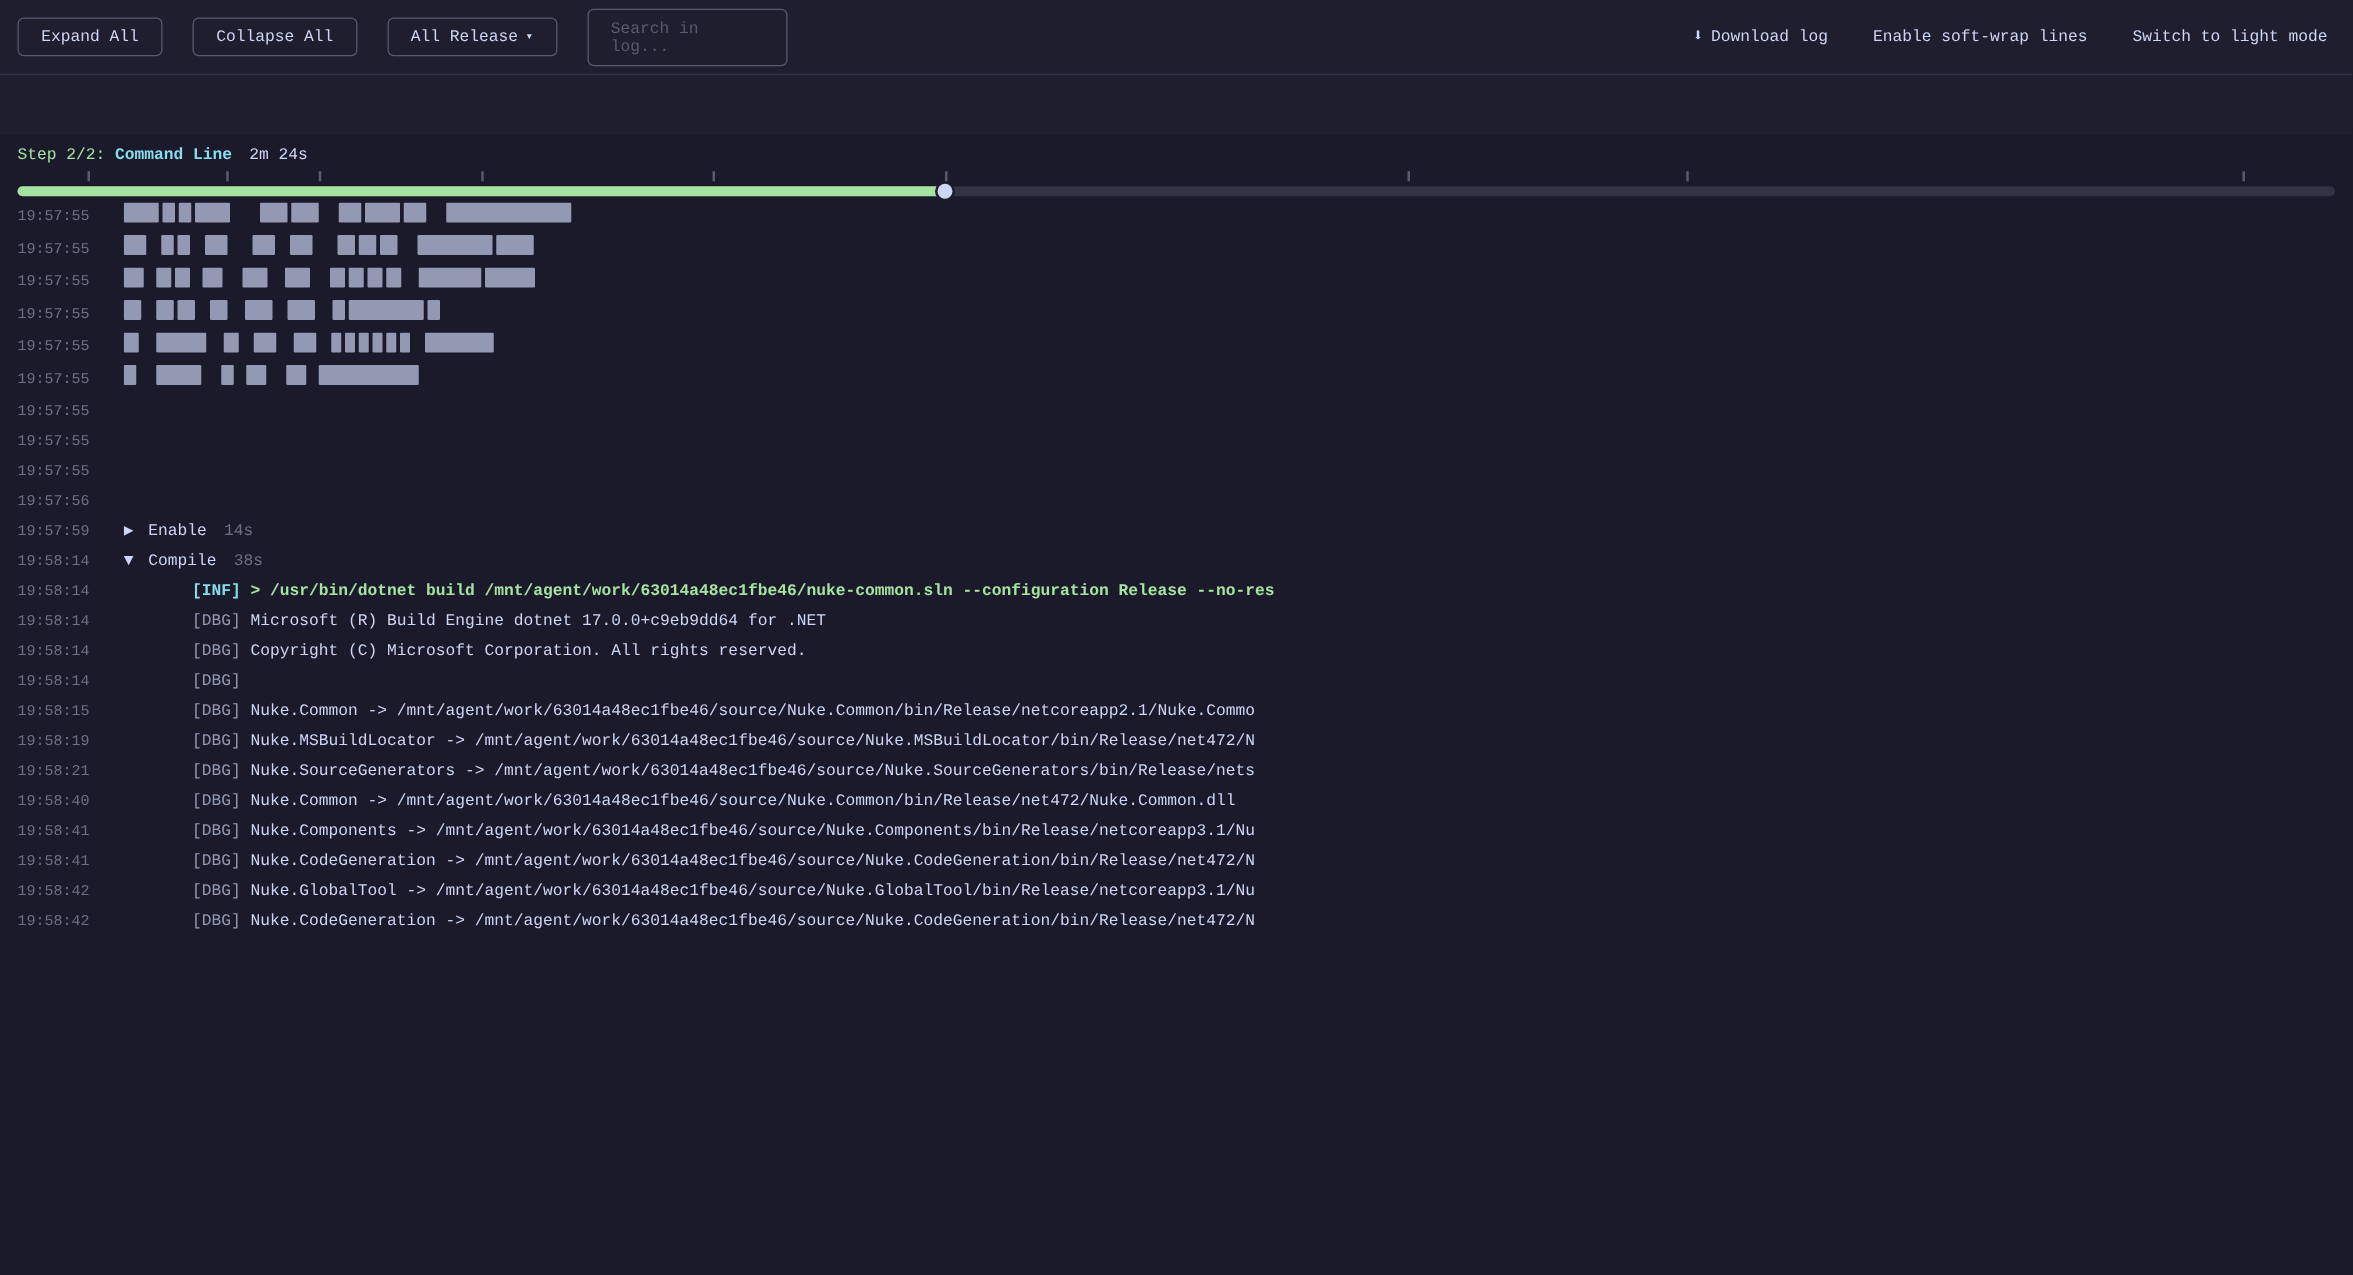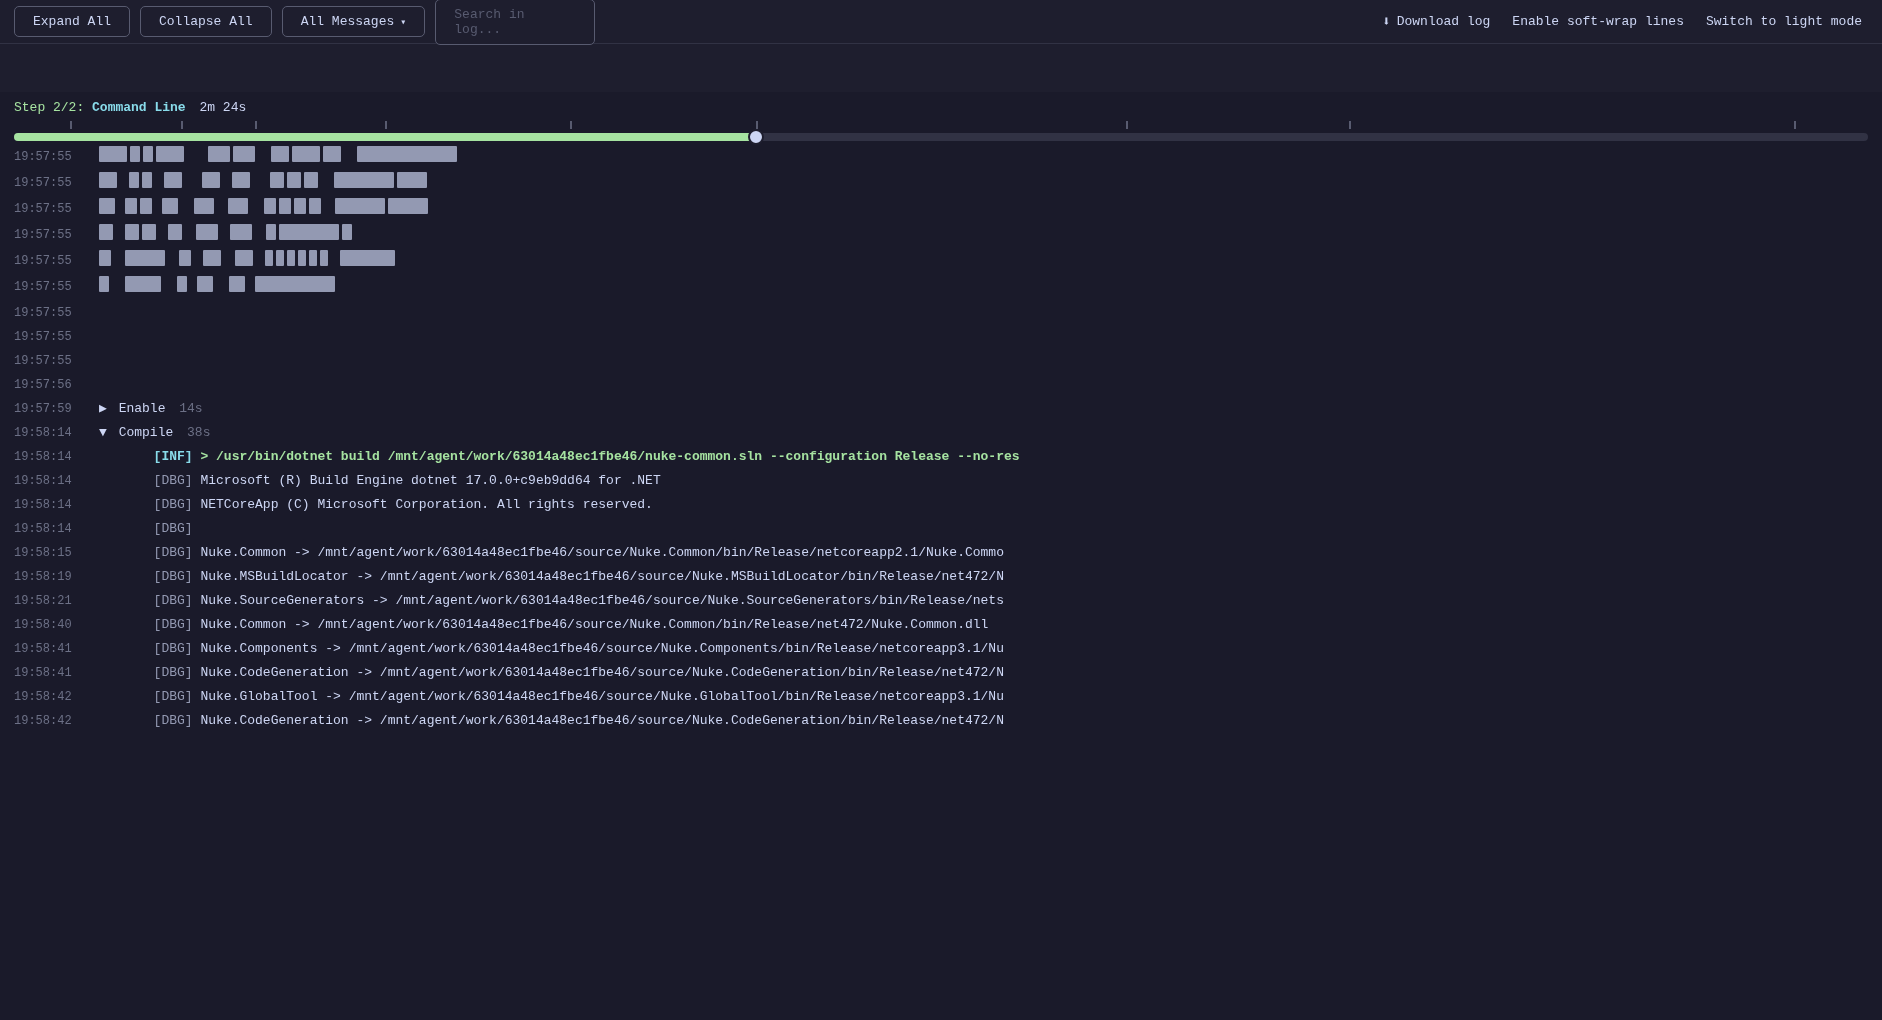--- a/index.html
+++ b/index.html
@@ -10,25 +10,25 @@
       font-size: 13px;
       height: 1020px;
       width: 1882px;
       overflow: hidden;
     }
 
     
     .toolbar {
       display: flex;
       align-items: center;
-      gap: 10px;
+      gap: 24px;
       padding: 2px 14px;
       background: #1e1e2e;
       border-bottom: 1px solid #313244;
-      height: 44px;
+      height: 60px;
     }
 
     .toolbar-btn {
       background: #1e1e2e;
       color: #cdd6f4;
       border: 1.5px solid #585b70;
       border-radius: 5px;
       padding: 7px 18px;
       font-size: 13px;
       cursor: pointer;
@@ -202,21 +202,21 @@
       font-size: 14px;
     }
   </style>
 </head>
 <body>
 
 <div class="toolbar">
   <button class="toolbar-btn">Expand All</button>
   <button class="toolbar-btn">Collapse All</button>
   <button class="toolbar-btn toolbar-btn-dropdown">
-    <span>All Messages</span>
+    <span>All Release</span>
     <span class="chevron-down">▾</span>
   </button>
   <button class="search-btn">Search in log...</button>
   <div class="toolbar-spacer"></div>
   <button class="toolbar-link">
     <span class="download-icon">⬇</span>
     <span>Download log</span>
   </button>
   <button class="toolbar-link">Enable soft-wrap lines</button>
   <button class="toolbar-link">Switch to light mode</button>
@@ -439,21 +439,21 @@
     <span class="log-content">
       <span class="log-dbg">&nbsp;&nbsp;&nbsp;&nbsp;&nbsp;&nbsp;&nbsp;[DBG]</span>
       <span> Microsoft (R) Build Engine dotnet 17.0.0+c9eb9dd64 for .NET</span>
     </span>
   </div>
 
   <div class="log-line">
     <span class="log-timestamp">19:58:14</span>
     <span class="log-content">
       <span class="log-dbg">&nbsp;&nbsp;&nbsp;&nbsp;&nbsp;&nbsp;&nbsp;[DBG]</span>
-      <span> NETCoreApp (C) Microsoft Corporation. All rights reserved.</span>
+      <span> Copyright (C) Microsoft Corporation. All rights reserved.</span>
     </span>
   </div>
 
   <div class="log-line">
     <span class="log-timestamp">19:58:14</span>
     <span class="log-content">
       <span class="log-dbg">&nbsp;&nbsp;&nbsp;&nbsp;&nbsp;&nbsp;&nbsp;[DBG]</span>
     </span>
   </div>
 

